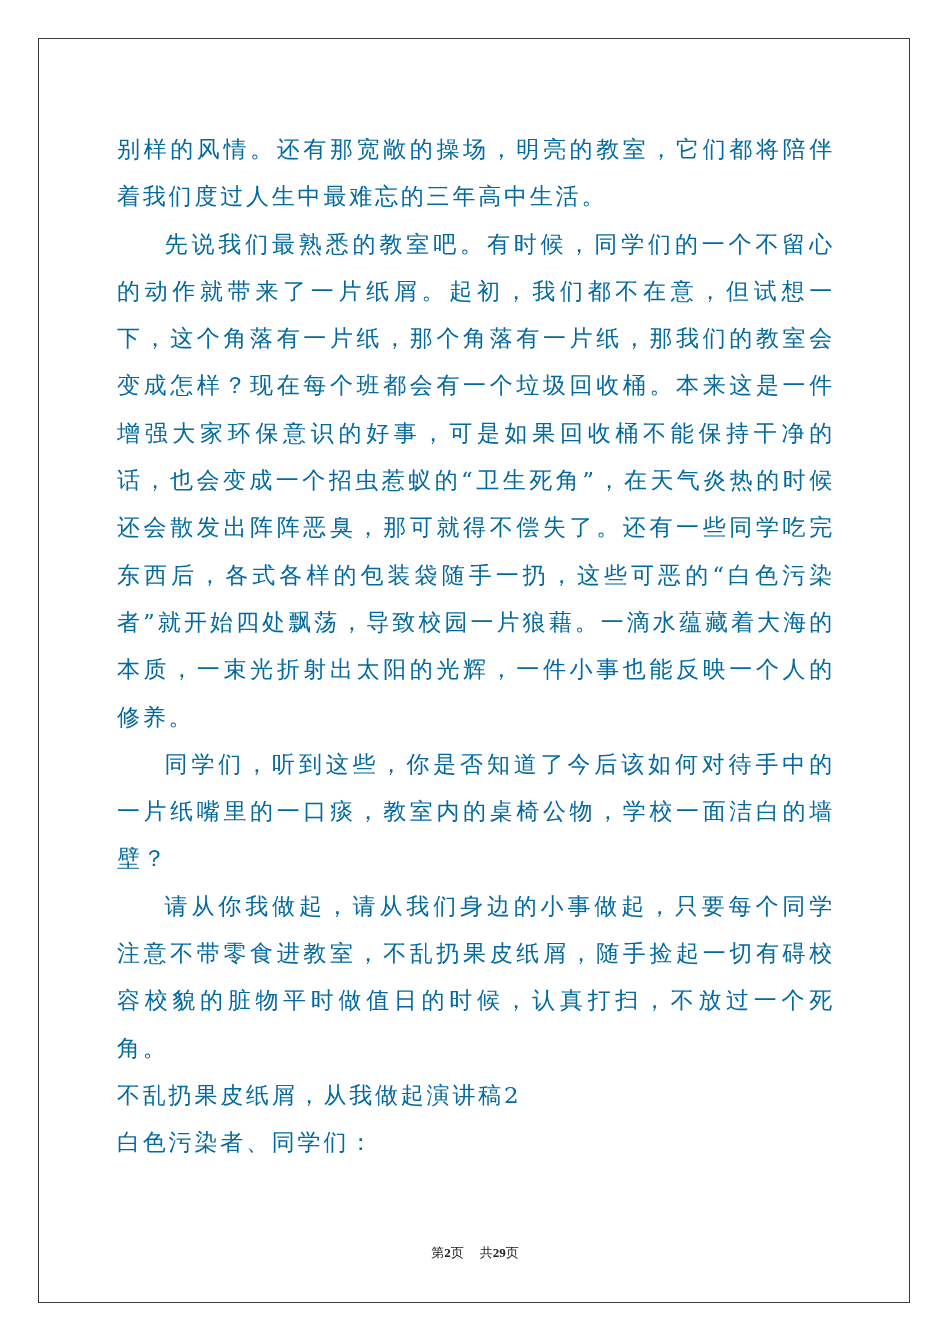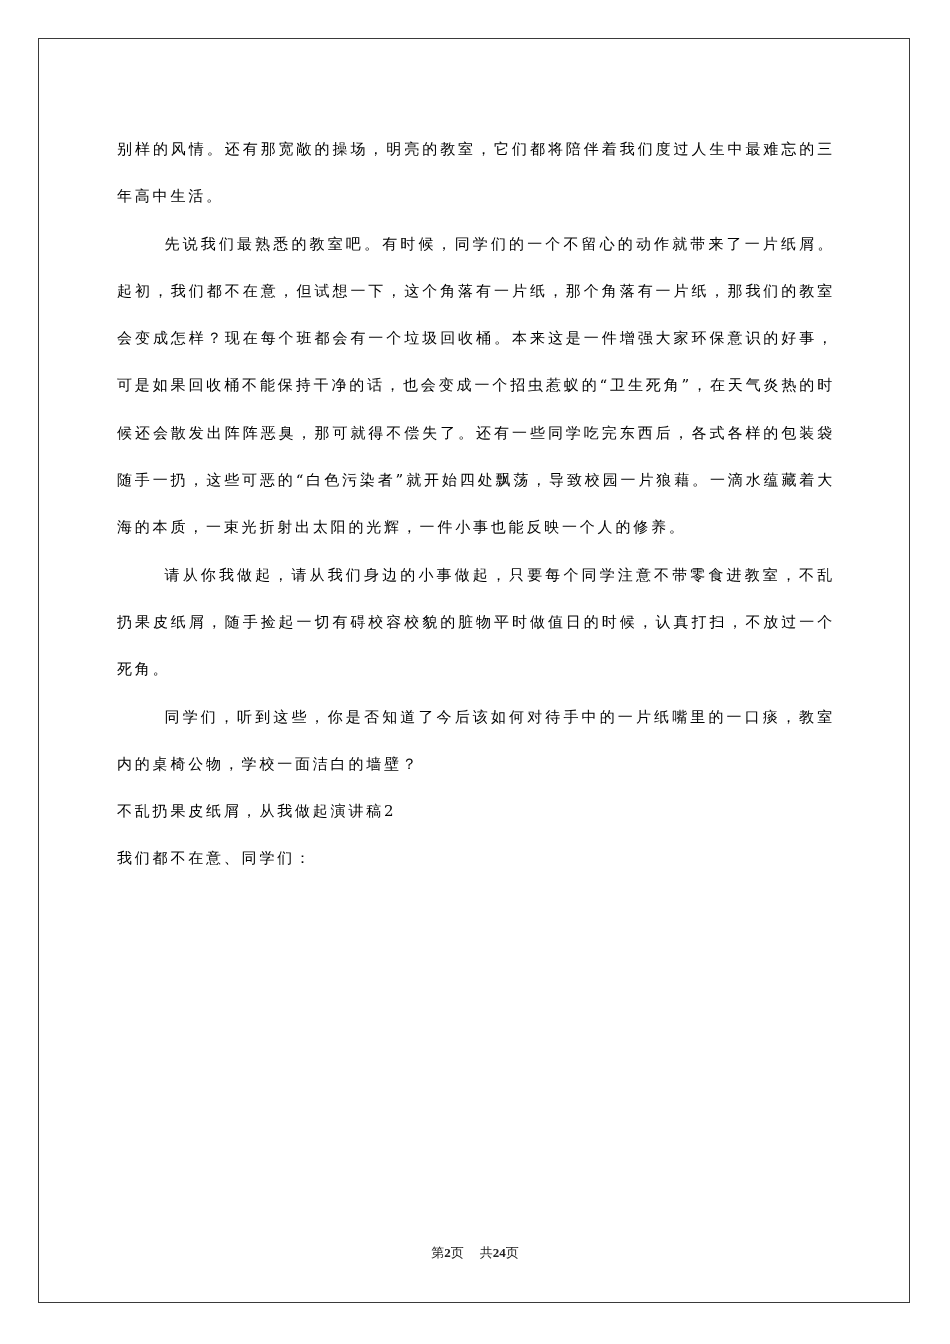--- a/index.html
+++ b/index.html
@@ -22,22 +22,22 @@
     height: 1265px;
     border: 1.5px solid #3a3a3a;
     box-sizing: border-box;
     background: #ffffff;
   }
   .content {
     position: absolute;
     left: 117px;
     top: 126px;
     width: 718px;
-    color: #000000;
-    font-size: 15px;
+    color: #0369a1;
+    font-size: 23px;
     line-height: 47.3px;
     letter-spacing: 2.8px;
   }
   .para {
     margin: 0;
     padding: 0;
     text-align: justify;
     text-align-last: left;
     word-break: break-all;
   }
@@ -64,21 +64,21 @@
   }
 </style>
 </head>
 <body>
 
 <div class="page-frame"></div>
 
 <div class="content">
   <p class="para">别样的风情。还有那宽敞的操场，明亮的教室，它们都将陪伴着我们度过人生中最难忘的三年高中生活。</p>
   <p class="para indent">先说我们最熟悉的教室吧。有时候，同学们的一个不留心的动作就带来了一片纸屑。起初，我们都不在意，但试想一下，这个角落有一片纸，那个角落有一片纸，那我们的教室会变成怎样？现在每个班都会有一个垃圾回收桶。本来这是一件增强大家环保意识的好事，可是如果回收桶不能保持干净的话，也会变成一个招虫惹蚁的“卫生死角”，在天气炎热的时候还会散发出阵阵恶臭，那可就得不偿失了。还有一些同学吃完东西后，各式各样的包装袋随手一扔，这些可恶的“白色污染者”就开始四处飘荡，导致校园一片狼藉。一滴水蕴藏着大海的本质，一束光折射出太阳的光辉，一件小事也能反映一个人的修养。</p>
+  <p class="para indent">同学们，听到这些，你是否知道了今后该如何对待手中的一片纸嘴里的一口痰，教室内的桌椅公物，学校一面洁白的墙壁？</p>
   <p class="para indent">请从你我做起，请从我们身边的小事做起，只要每个同学注意不带零食进教室，不乱扔果皮纸屑，随手捡起一切有碍校容校貌的脏物平时做值日的时候，认真打扫，不放过一个死角。</p>
-  <p class="para indent">同学们，听到这些，你是否知道了今后该如何对待手中的一片纸嘴里的一口痰，教室内的桌椅公物，学校一面洁白的墙壁？</p>
   <p class="para">不乱扔果皮纸屑，从我做起演讲稿2</p>
-  <p class="para">我们都不在意、同学们：</p>
+  <p class="para">白色污染者、同学们：</p>
 </div>
 
 <div class="footer">
-  <span>第</span><b>2</b><span>页</span><span class="gap"></span><span>共</span><b>24</b><span>页</span>
+  <span>第</span><b>2</b><span>页</span><span class="gap"></span><span>共</span><b>29</b><span>页</span>
 </div>
 
 </body></html>

